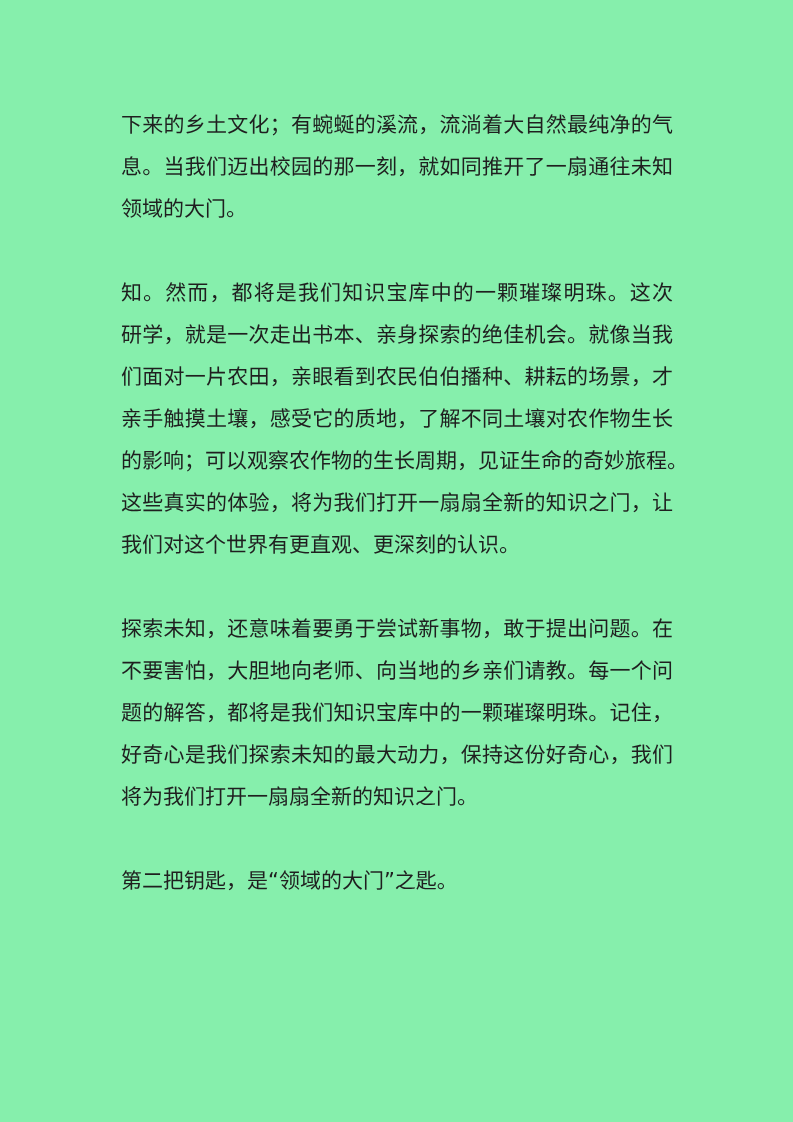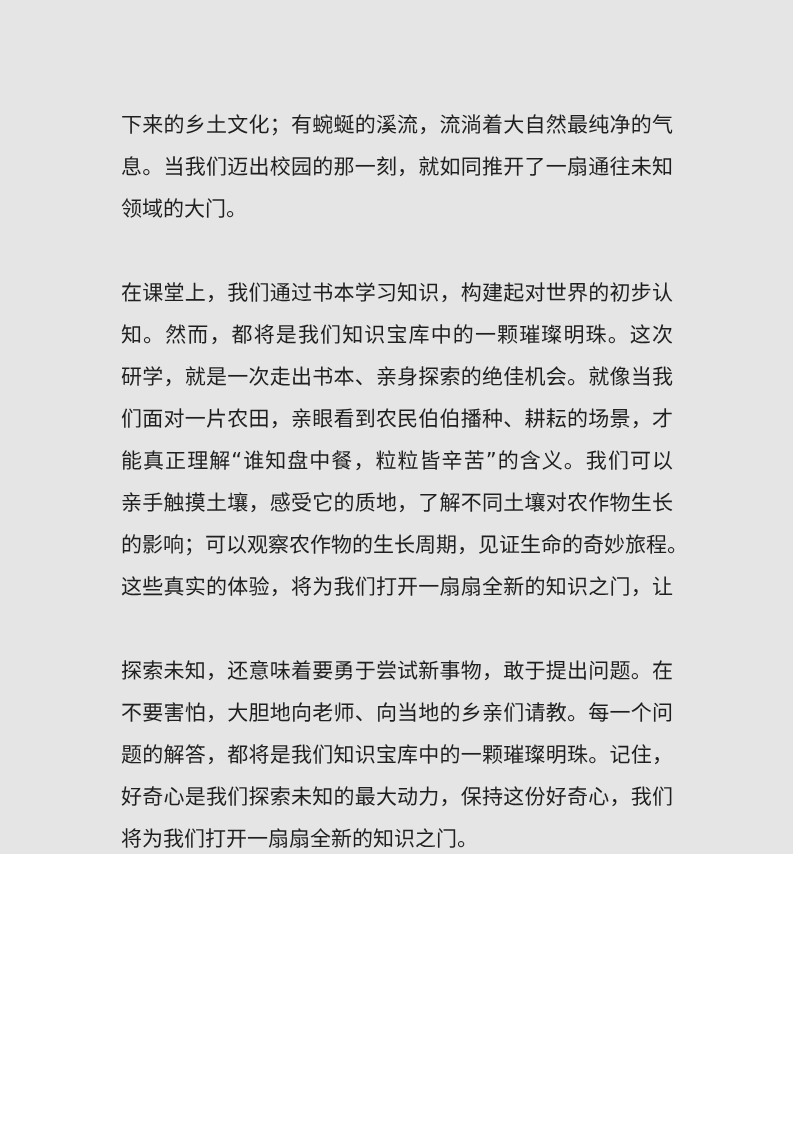--- a/index.html
+++ b/index.html
@@ -8,22 +8,22 @@
   }
   body {
     width: 793px;
     height: 1122px;
     background: #ffffff;
     font-family: "DejaVu Sans", sans-serif;
   }
   .page {
     position: relative;
     width: 793px;
-    height: 854px;
-    background: #e5e5e5;
+    height: 1122px;
+    background: #86efac;
     overflow: hidden;
   }
   .content {
     position: absolute;
     left: 121px;
     top: 104px;
     width: 552px;
   }
   .paragraph {
     margin: 0 0 42px 0;
@@ -53,28 +53,27 @@
 <div class="page">
   <div class="content">
 
     <div class="paragraph">
       <div class="line full">下来的乡土文化；有蜿蜒的溪流，流淌着大自然最纯净的气</div>
       <div class="line full">息。当我们迈出校园的那一刻，就如同推开了一扇通往未知</div>
       <div class="line last">领域的大门。</div>
     </div>
 
     <div class="paragraph">
-      <div class="line full">在课堂上，我们通过书本学习知识，构建起对世界的初步认</div>
       <div class="line full">知。然而，都将是我们知识宝库中的一颗璀璨明珠。这次</div>
       <div class="line full">研学，就是一次走出书本、亲身探索的绝佳机会。就像当我</div>
       <div class="line full">们面对一片农田，亲眼看到农民伯伯播种、耕耘的场景，才</div>
-      <div class="line full">能真正理解“谁知盘中餐，粒粒皆辛苦”的含义。我们可以</div>
       <div class="line full">亲手触摸土壤，感受它的质地，了解不同土壤对农作物生长</div>
       <div class="line full">的影响；可以观察农作物的生长周期，见证生命的奇妙旅程。</div>
       <div class="line full">这些真实的体验，将为我们打开一扇扇全新的知识之门，让</div>
+      <div class="line last">我们对这个世界有更直观、更深刻的认识。</div>
     </div>
 
     <div class="paragraph">
       <div class="line full">探索未知，还意味着要勇于尝试新事物，敢于提出问题。在</div>
       <div class="line full">不要害怕，大胆地向老师、向当地的乡亲们请教。每一个问</div>
       <div class="line full">题的解答，都将是我们知识宝库中的一颗璀璨明珠。记住，</div>
       <div class="line full">好奇心是我们探索未知的最大动力，保持这份好奇心，我们</div>
       <div class="line last">将为我们打开一扇扇全新的知识之门。</div>
     </div>
 

